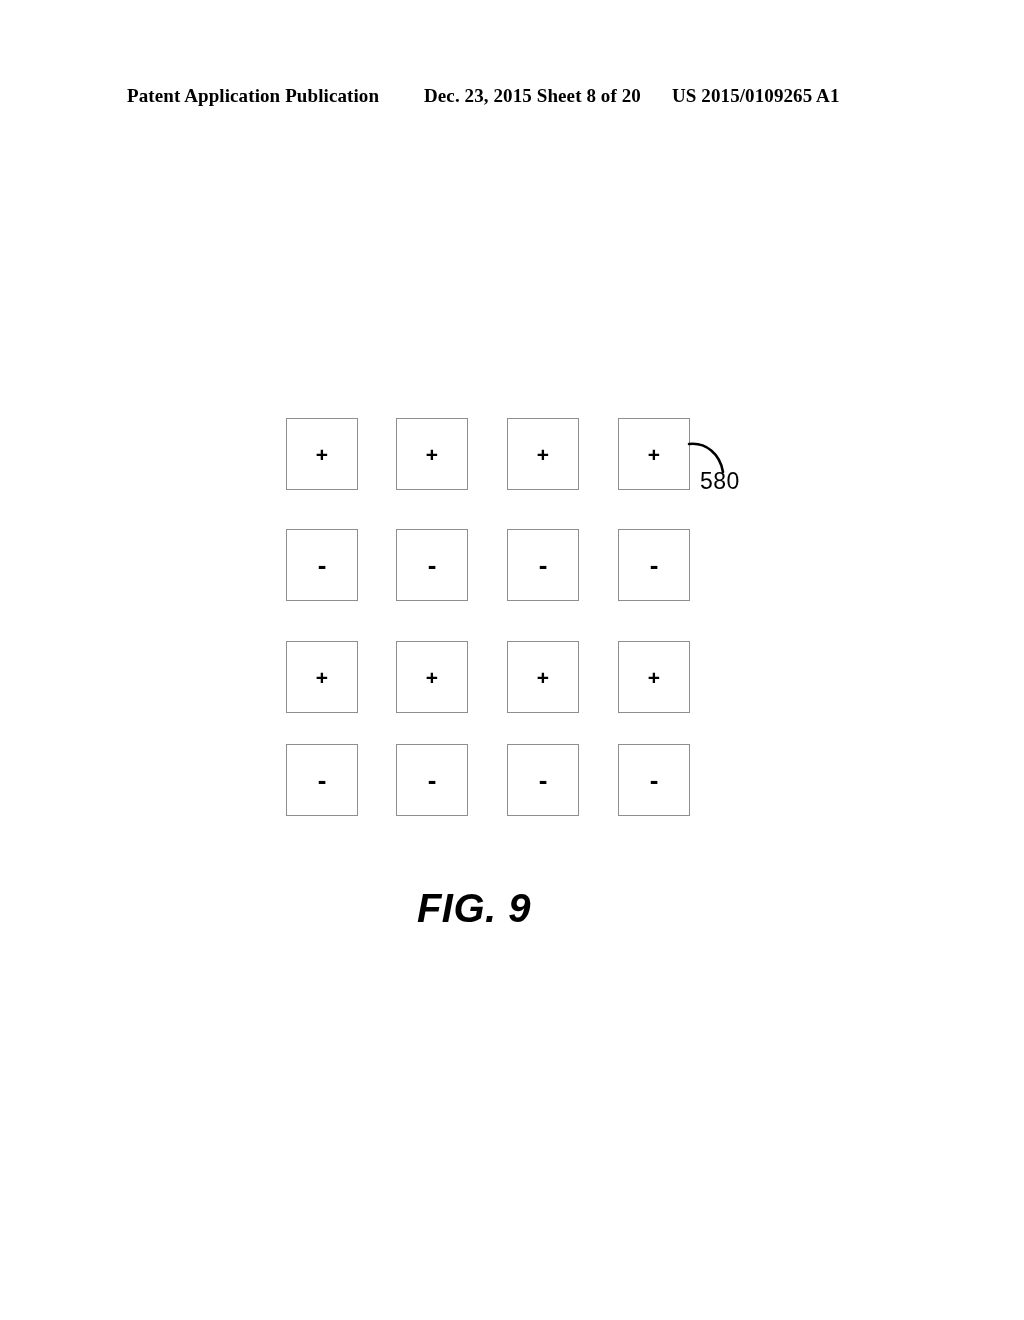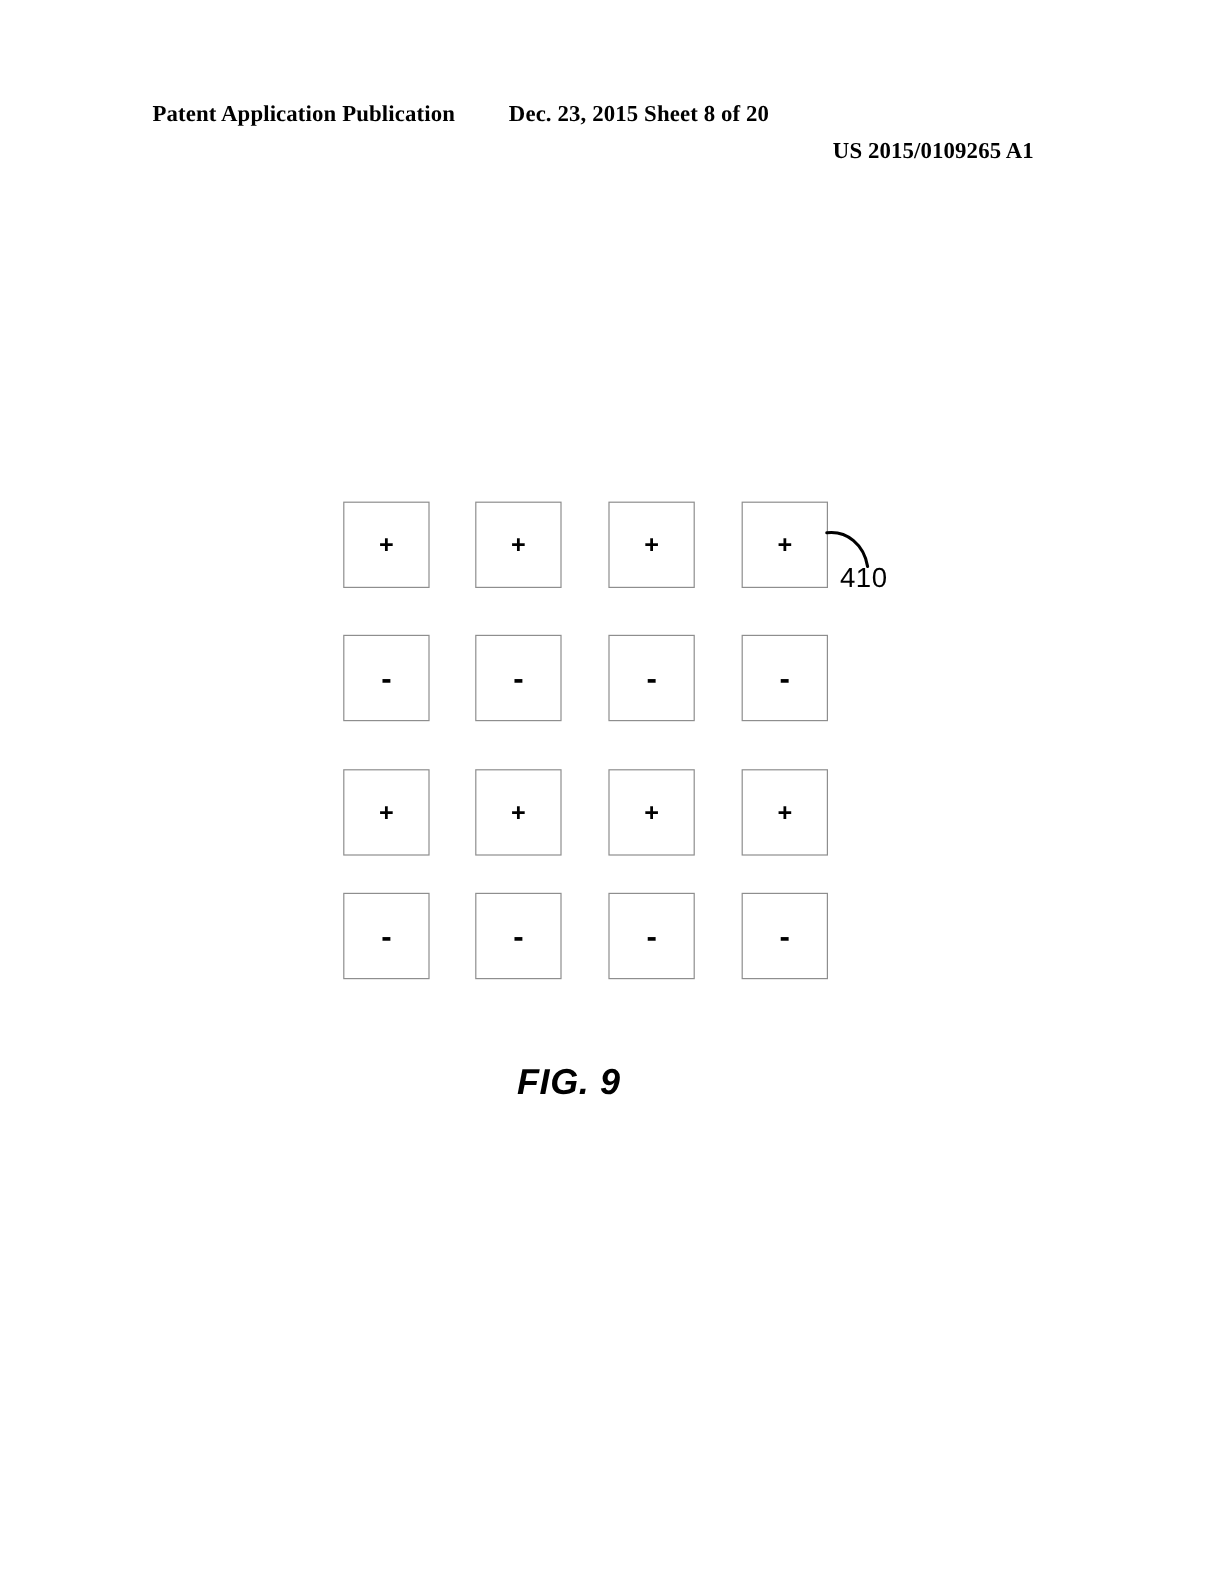--- a/index.html
+++ b/index.html
@@ -29,21 +29,21 @@
     font-family: "Liberation Serif", serif;
     font-weight: bold;
     font-size: 19px;
     letter-spacing: 0.1px;
     white-space: nowrap;
     color: #000000;
     line-height: 24px;
   }
   #hdr-title   { left: 127px; top: 0; }
   #hdr-date    { left: 424px; top: 0; }
-  #hdr-patno   { left: 694px; top: 0; margin-top: 31px; }
+  #hdr-patno   { left: 672px; top: 0; }
 
   
   #figure-area {
     position: absolute;
     left: 0;
     top: 0;
     width: 1024px;
     height: 1320px;
   }
 
@@ -130,21 +130,21 @@
   
   #figure-caption {
     position: absolute;
     left: 0;
     top: 886px;
     width: 1024px;
     text-align: center;
     font-family: "Liberation Sans", sans-serif;
     font-style: italic;
     font-weight: bold;
-    font-size: 30px;
+    font-size: 40px;
     letter-spacing: 0.5px;
     color: #000000;
   }
   #figure-caption .cap-inner {
     position: relative;
     left: -38px;
   }
 </style>
 </head>
 <body>
@@ -218,20 +218,20 @@
         <span class="cell-sign minus">-</span>
       </div>
     </div>
 
   </div>
 
   <div id="callout-410">
     <svg width="72" height="70" viewBox="0 0 72 70">
       <path d="M 5 10 C 22 8, 36 20, 39 38" fill="none" stroke="#000000" stroke-width="2.6" stroke-linecap="round"></path>
     </svg>
-    <span id="callout-label">410</span>
+    <span id="callout-label">580</span>
   </div>
 
   <div id="figure-caption">
     <span class="cap-inner">FIG. 9</span>
   </div>
 
 </div>
 
 </body></html>

